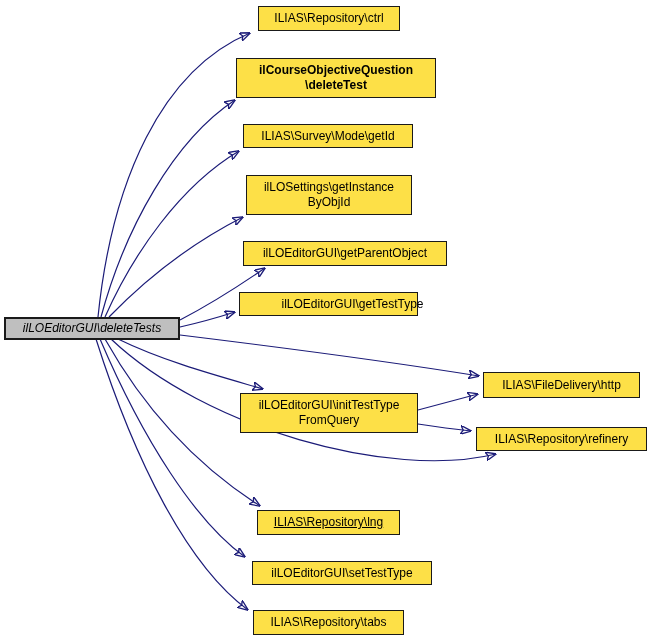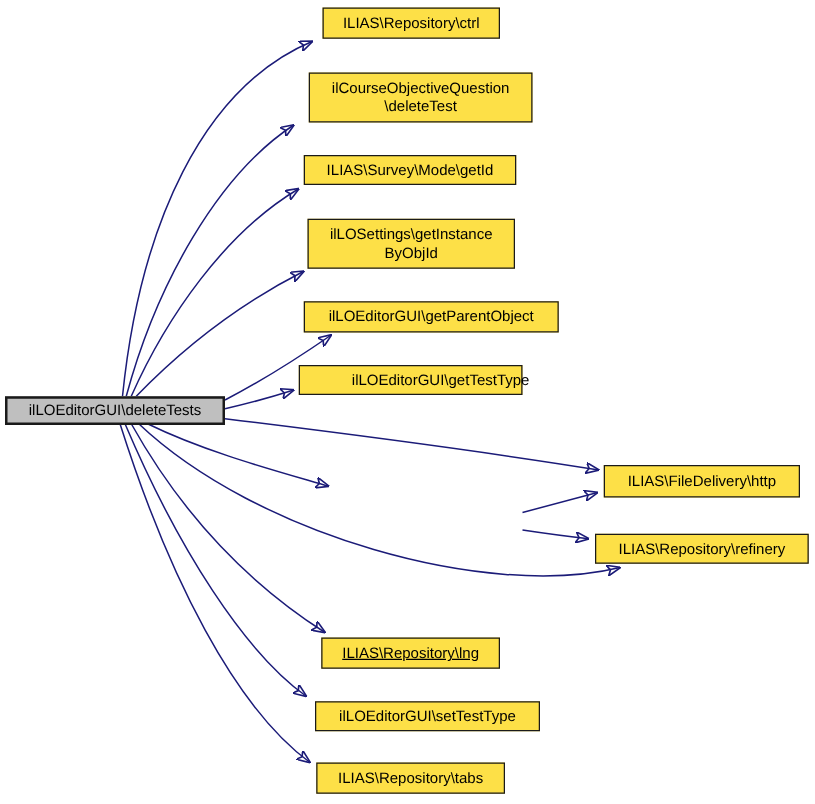--- a/index.html
+++ b/index.html
@@ -39,20 +39,21 @@
     align-items: center;
     justify-content: center;
     text-align: center;
     white-space: pre-line;
     cursor: pointer;
   }
   .node.highlight {
     background: #bfbfbf;
     border-width: 2px;
     cursor: default;
+    font-style: italic;
   }
 </style>
 </head>
 <body>
 
 <div class="canvas">
 
   <svg class="edges" width="652" height="643" viewBox="0 0 652 643" xmlns="http://www.w3.org/2000/svg">
     <defs>
       <marker id="arrow" viewBox="0 0 10 8" refX="9.5" refY="4" markerWidth="11" markerHeight="9" orient="auto" markerUnits="userSpaceOnUse">
@@ -72,32 +73,34 @@
     <path d="M 100,339 C 143,440 196,522 245,557" marker-end="url(#arrow)"></path>
     <path d="M 96,339 C 135,462 188,566 248,610" marker-end="url(#arrow)"></path>
     <path d="M 418,410 C 440,404 459,399 478,394" marker-end="url(#arrow)"></path>
     <path d="M 418,424 C 438,427 453,429 471,431" marker-end="url(#arrow)"></path>
   </svg>
 
   <div class="node highlight" style="left:4px; top:317px; width:176px; height:23px;">ilLOEditorGUI\deleteTests</div>
 
   <div class="node" style="left:258px; top:6px; width:142px; height:25px;">ILIAS\Repository\ctrl</div>
 
-  <div class="node" style="left:247px; top:58px; width:179px; height:40px;">ilCourseObjectiveQuestion
+  <div class="node" style="left:236px; top:58px; width:200px; height:40px;font-weight:bold;">ilCourseObjectiveQuestion
 \deleteTest</div>
 
   <div class="node" style="left:243px; top:124px; width:170px; height:24px;">ILIAS\Survey\Mode\getId</div>
 
   <div class="node" style="left:246px; top:175px; width:166px; height:40px;">ilLOSettings\getInstance
 ByObjId</div>
 
   <div class="node" style="left:243px; top:241px; width:204px; height:25px;">ilLOEditorGUI\getParentObject</div>
 
   <div class="node" style="left:239px; top:292px; width:179px; height:24px;padding-left:48px;">ilLOEditorGUI\getTestType</div>
 
+  <div class="node" style="left:240px; top:393px; width:178px; height:40px;">ilLOEditorGUI\initTestType
+FromQuery</div>
 
   <div class="node" style="left:483px; top:372px; width:157px; height:26px;">ILIAS\FileDelivery\http</div>
 
   <div class="node" style="left:476px; top:427px; width:171px; height:24px;">ILIAS\Repository\refinery</div>
 
   <div class="node" style="left:257px; top:510px; width:143px; height:25px;text-decoration:underline;">ILIAS\Repository\lng</div>
 
   <div class="node" style="left:238px; top:561px; width:180px; height:24px;margin-left:14px;">ilLOEditorGUI\setTestType</div>
 
   <div class="node" style="left:253px; top:610px; width:151px; height:25px;">ILIAS\Repository\tabs</div>

